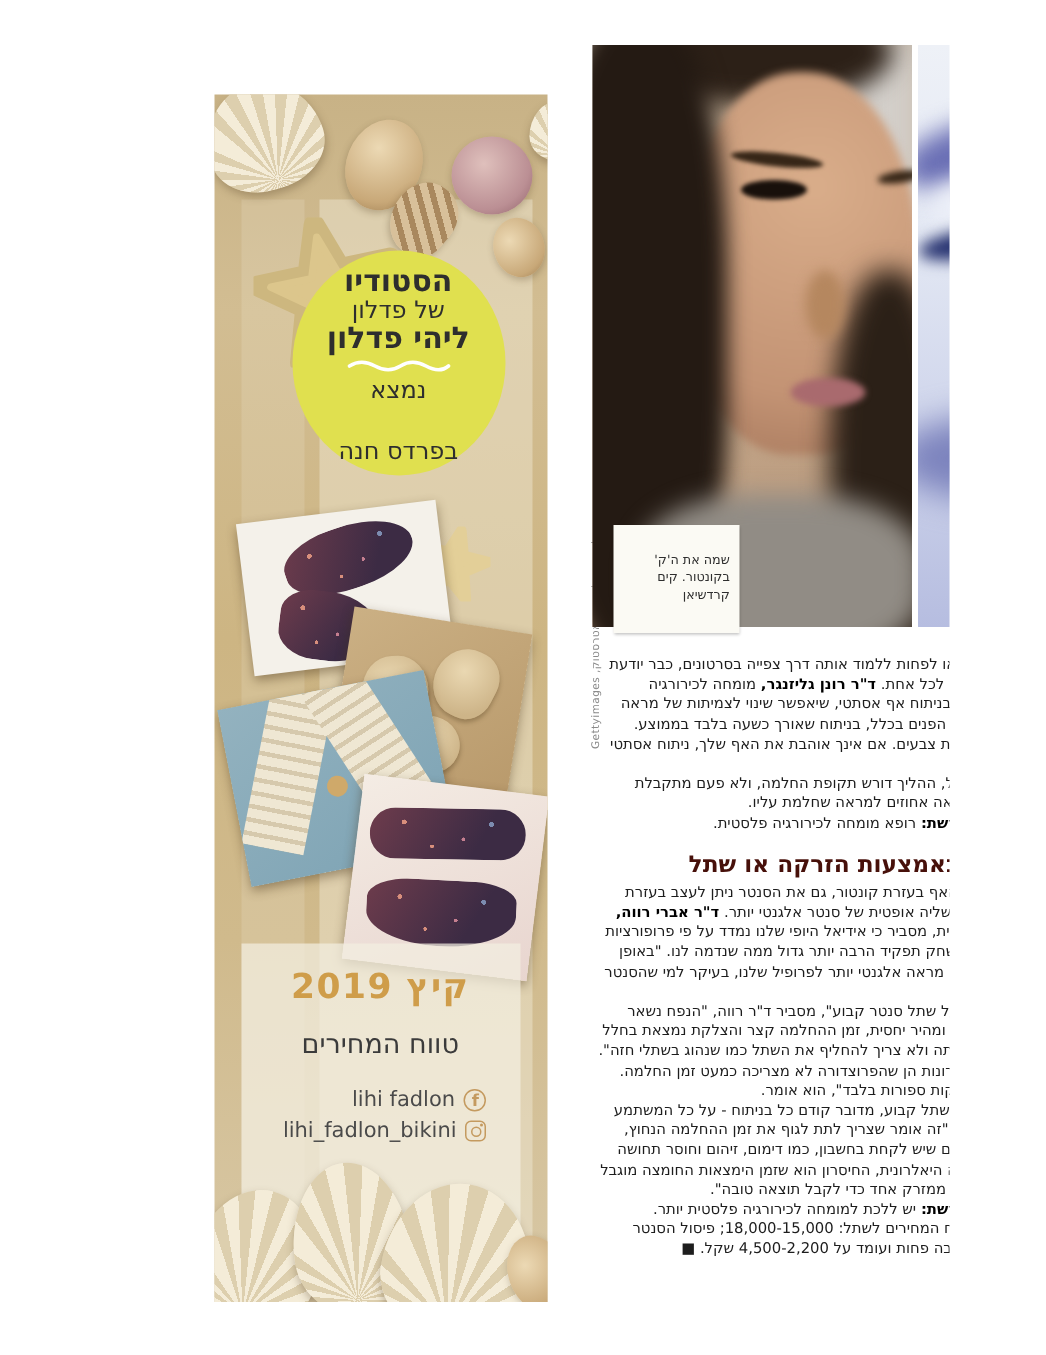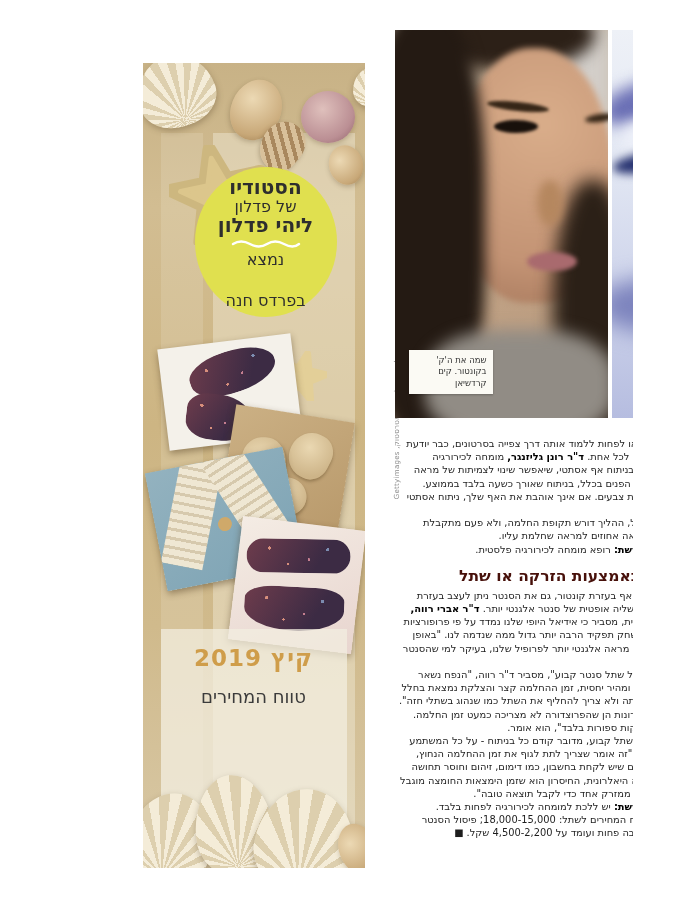--- a/index.html
+++ b/index.html
@@ -81,21 +81,21 @@
   .photo-blue { position:absolute; left:547px; top:30px; width:93px; height:388px; overflow:hidden;
     background:linear-gradient(180deg,#eef1f7 0%, #e2e7f3 35%, #ccd2ea 70%, #b6bde0 100%); }
   .photo-blue > div { position:absolute; }
   .bl-arc { left:-12px; top:52px; width:95px; height:42px; background:#6a6fb5; border-radius:50%; transform:rotate(-14deg); filter:blur(8px); }
   .bl-light { left:8px; top:88px; width:55px; height:38px; background:#eceff8; border-radius:50%; filter:blur(7px); }
   .bl-dark { left:0px; top:122px; width:78px; height:20px; background:#232f6e; border-radius:50%; transform:rotate(-9deg); filter:blur(5px); }
   .bl-band { left:-15px; top:248px; width:125px; height:55px; background:#7c83bd; border-radius:50%; filter:blur(11px); }
   .bl-tan { right:-18px; bottom:-18px; width:65px; height:65px; background:#c59c74; border-radius:50%; filter:blur(8px); }
 
   .photo-caption { position:absolute; left:344px; top:350px; width:84px; background:#fbfaf4;
-    padding:5px 6px; direction:rtl; text-align:right; font-size:8.5px; line-height:1.35; color:#2e2e2e;
+    padding:19px 6px; direction:rtl; text-align:right; font-size:8.5px; line-height:1.35; color:#2e2e2e;
     box-shadow:0 1px 2px rgba(0,0,0,.25); }
 
   .photo-credit { position:absolute; left:103px; top:313px; width:225px; height:11px;
     transform:rotate(-90deg); transform-origin:top right; direction:rtl; text-align:center;
     font-size:7px; color:#8a8a8a; letter-spacing:.3px; white-space:nowrap; }
 
   
   .article { position:absolute; left:330px; top:437px; width:338px; direction:rtl; text-align:right;
     font-size:9.9px; line-height:13.2px; color:#1d1d1d; }
   .article p { margin:0; }
@@ -153,20 +153,30 @@
       <div class="blob" style="left:62px;top:58px;width:14px;height:14px;border-radius:50%;background:#cfa96a;"></div>
     </div>
     <div class="polaroid p4">
       <div class="blob floral" style="left:8px;top:16px;width:104px;height:34px;border-radius:18px;transform:rotate(-6deg);"></div>
       <div class="blob floral" style="left:12px;top:64px;width:100px;height:44px;border-radius:30% 30% 50% 50%;transform:rotate(-4deg);"></div>
     </div>
 
     <div class="price-area">
       <div class="season">קיץ 2019</div>
       <div class="price-label">טווח המחירים</div>
+      <div class="social">
+        <div class="social-row">
+          <span>lihi fadlon</span>
+          <span class="fb-icon"></span>
+        </div>
+        <div class="social-row">
+          <span>lihi_fadlon_bikini</span>
+          <span class="ig-icon"></span>
+        </div>
+      </div>
     </div>
 
     <div class="shell scallop" style="left:-14px;top:730px;width:84px;height:92px;transform:rotate(14deg);"></div>
     <div class="shell scallop" style="left:52px;top:712px;width:78px;height:100px;transform:rotate(-6deg);"></div>
     <div class="shell scallop" style="left:112px;top:726px;width:100px;height:104px;transform:rotate(9deg);"></div>
     <div class="shell conch" style="left:196px;top:760px;width:38px;height:52px;transform:rotate(-20deg);"></div>
   </div>
 
   <div class="photo-credit">צילום: אימג'בנק, שאטרסטוק, Gettyimages</div>
 
@@ -201,17 +211,17 @@
     <p><b>יתרונות:</b><span> תשכחי מפלטות צבעים. אם אינך אוהבת את האף שלך, ניתוח אסתטי ישנה אותו לצמיתות.</span></p>
     <p><b>חסרונות:</b><span> המחיר לא זול, ההליך דורש תקופת החלמה, ולא פעם מתקבלת תוצאה שאינה דומה במאה אחוזים למראה שחלמת עליו.</span></p>
     <p><b>רמת המקצועיות הנדרשת:</b><span> רופא מומחה לכירורגיה פלסטית.</span></p>
 
     <h2 class="headline"><span class="hl-mark">ניתן הסנטר</span><span> באמצעות הזרקה או שתל</span></h2>
 
     <p><span>כמו במקרה של עיצוב האף בעזרת קונטור, גם את הסנטר ניתן לעצב בעזרת איפור, שיאפשר לייצר אשליה אופטית של סנטר אלגנטי יותר. </span><b>ד"ר אברי רווה,</b><span> מומחה לכירורגיה פלסטית, מסביר כי אידיאל היופי שלנו נמדד על פי פרופורציות נכונות, והסנטר שלנו משחק תפקיד הרבה יותר גדול ממה שנדמה לנו. "באופן כללי, נפח בסנטר מקנה מראה אלגנטי יותר לפרופיל שלנו, בעיקר למי שהסנטר שלה נסוג".</span></p>
 
     <p><b>יתרונות:</b><span> "אם הולכים על שתל סנטר קבוע", מסביר ד"ר רווה, "הנפח נשאר באופן קבוע, הניתוח קל ומהיר יחסית, זמן ההחלמה קצר והצלקת נמצאת בחלל הפה, כך שלא רואים אותה ולא צריך להחליף את השתל כמו שנהוג בשתלי חזה". במקרה של חומצה היתרונות הן שהפרוצדורה לא מצריכה כמעט זמן החלמה. "אפשר לבצע אותה בדקות ספורות בלבד", הוא אומר.</span></p>
     <p><b>חסרונות:</b><span> "במקרה של שתל קבוע, מדובר קודם כל בניתוח - על כל המשתמע מכך", מבהיר ד"ר רווה. "זה אומר שצריך לתת לגוף את זמן ההחלמה הנחוץ, ושעלולים להופיע סיבוכים שיש לקחת בחשבון, כמו דימום, זיהום וחוסר תחושה זמני. במקרה של חומצה היאלרונית, החיסרון הוא שזמן הימצאות החומצה מוגבל וכן שלעתים צריכים יותר ממזרק אחד כדי לקבל תוצאה טובה".</span></p>
-    <p><b>רמת המקצועיות הנדרשת:</b><span> יש ללכת למומחה לכירורגיה לפחות בלבד.</span></p>
+    <p><b>רמת המקצועיות הנדרשת:</b><span> יש ללכת למומחה לכירורגיה פלסטית יותר.</span></p>
     <p><b>כמה זה יעלה לכן:</b><span> טווח המחירים לשתל: 18,000-15,000; פיסול הסנטר בעזרת חומצה עולה הרבה פחות ועומד על 4,500-2,200 שקל. ■</span></p>
 
   </div>
 </div>
 
 </body></html>

